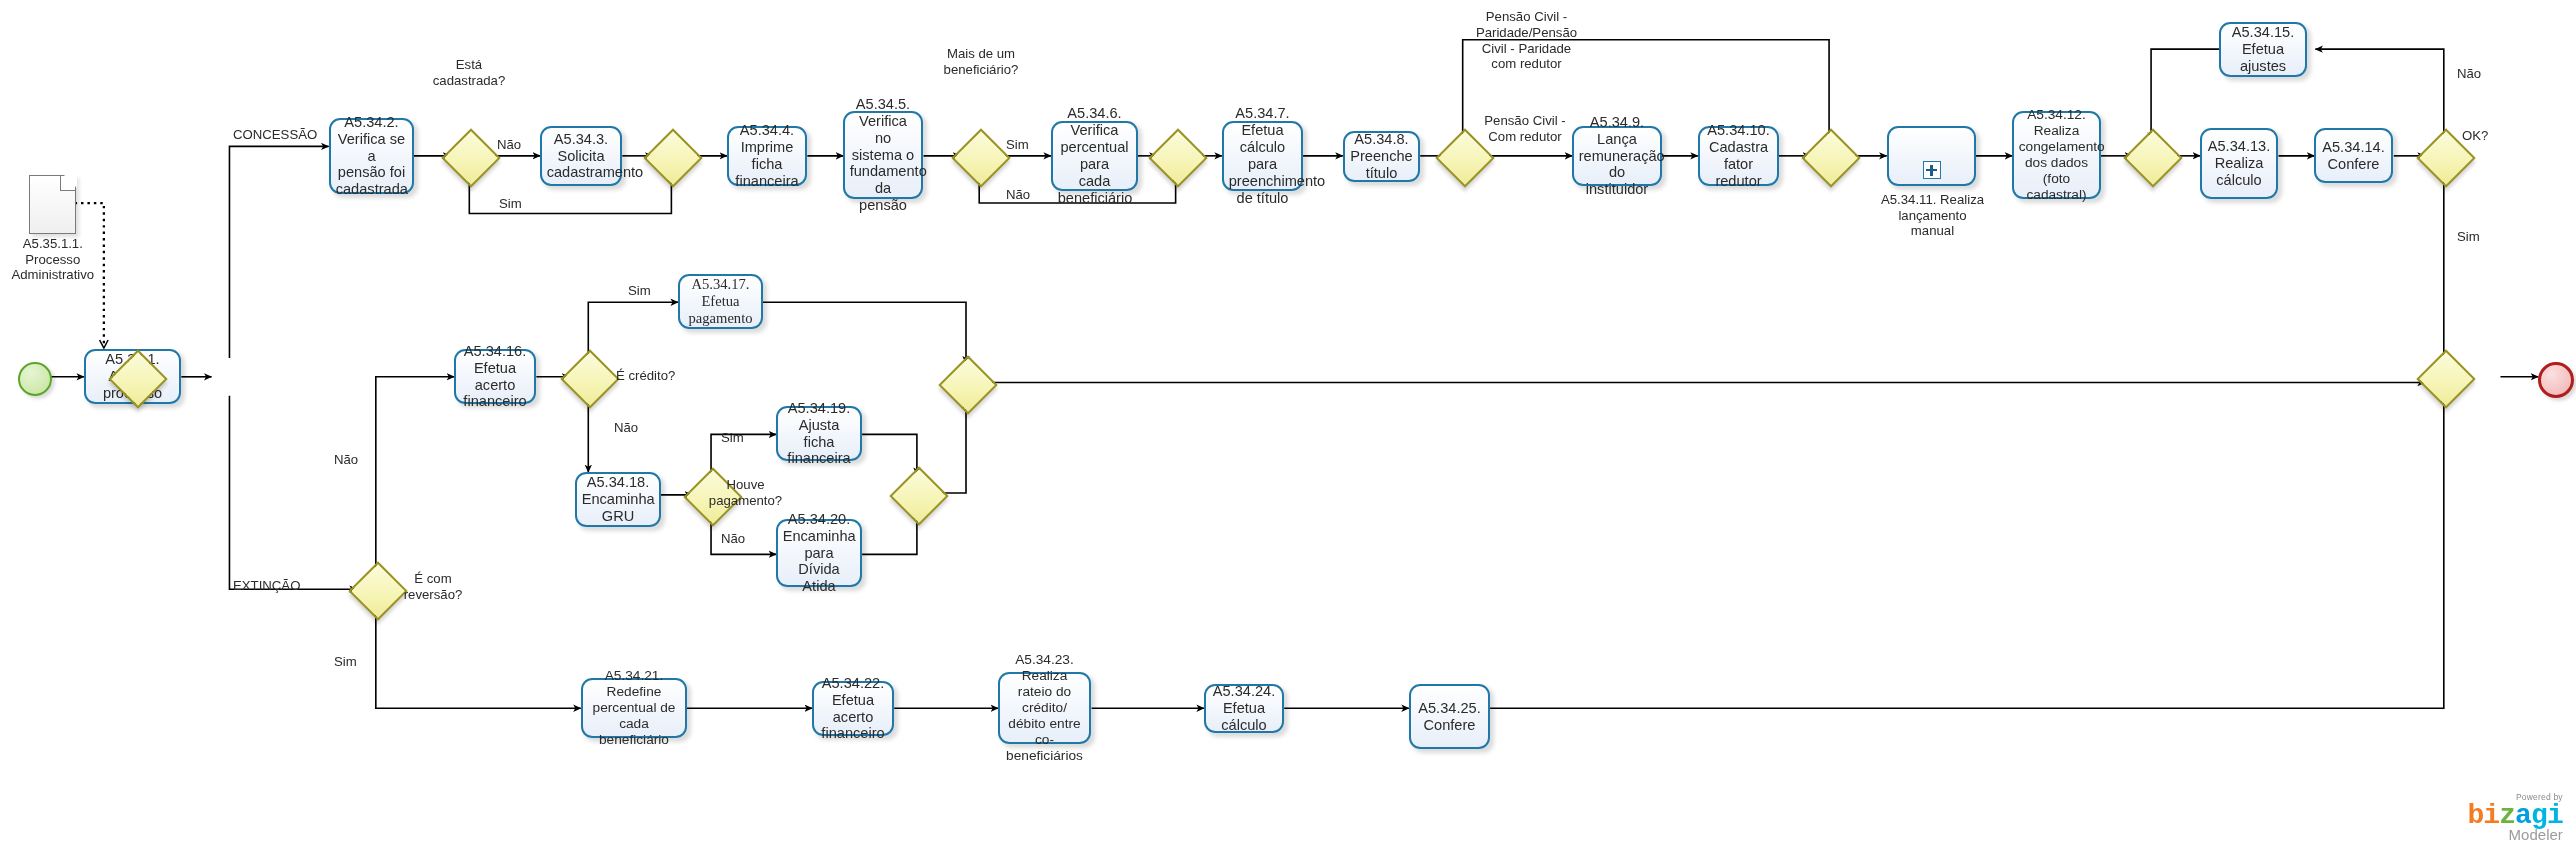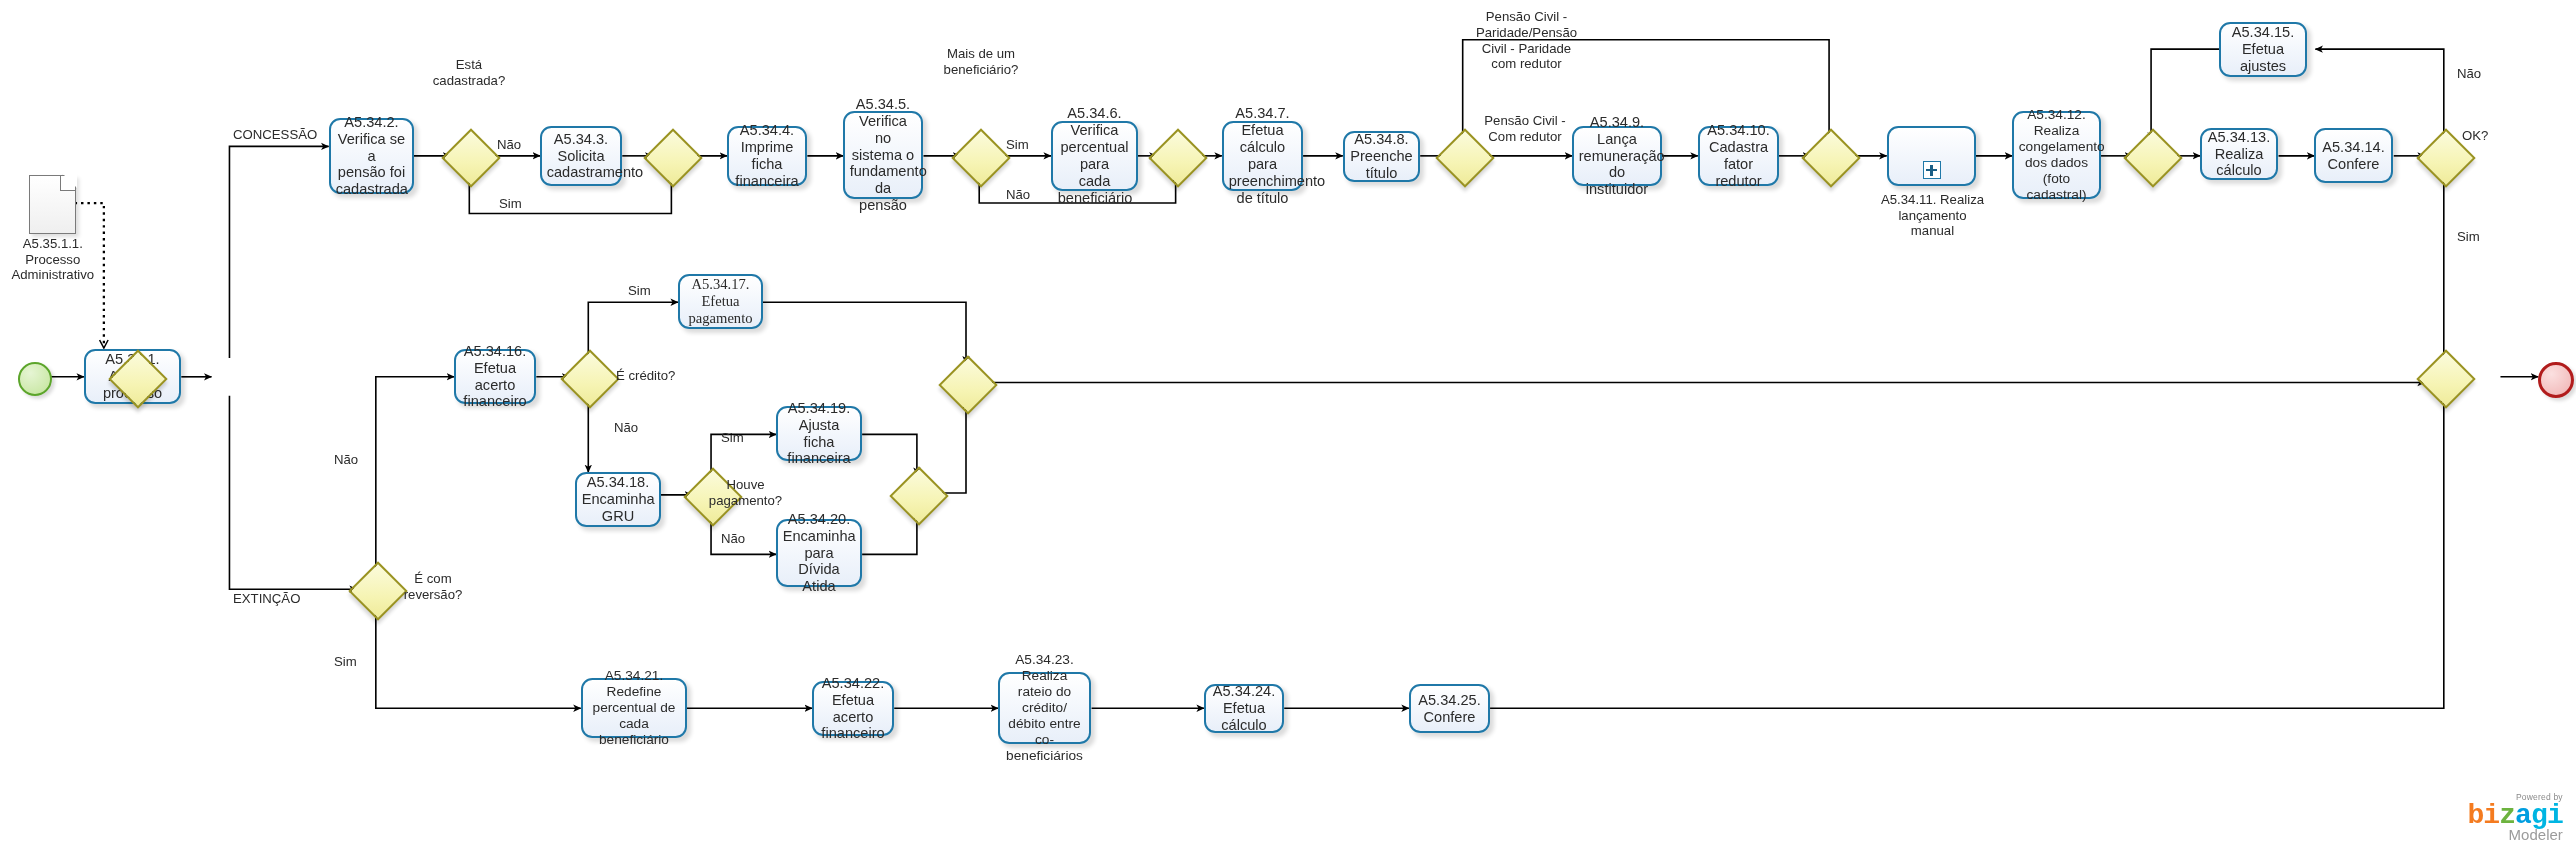--- a/index.html
+++ b/index.html
@@ -318,21 +318,21 @@
 manual</div>
 
   <div class="task small" style="left:2012px;top:111px;width:89px;height:88px;">
     <span style="white-space: pre-line;">A5.34.12.
 Realiza
 congelamento
 dos dados
 (foto cadastral)</span>
     </div>
 
-  <div class="task" style="left:2200px;top:128px;width:78px;height:52px;">
+  <div class="task" style="left:2200px;top:128px;width:78px;height:71px;">
     <span style="white-space: pre-line;">A5.34.13.
 Realiza cálculo</span>
     </div>
 
   <div class="task" style="left:2314px;top:128px;width:79px;height:55px;">
     <span style="white-space: pre-line;">A5.34.14.
 Confere</span>
     </div>
 
   <div class="task" style="left:2219px;top:22px;width:88px;height:55px;">
@@ -388,21 +388,21 @@
 rateio do crédito/
 débito entre  co-
 beneficiários</span>
     </div>
 
   <div class="task" style="left:1204px;top:684px;width:80px;height:49px;">
     <span style="white-space: pre-line;">A5.34.24.
 Efetua cálculo</span>
     </div>
 
-  <div class="task" style="left:1409px;top:684px;width:81px;height:49px;">
+  <div class="task" style="left:1409px;top:684px;width:81px;height:65px;">
     <span style="white-space: pre-line;">A5.34.25.
 Confere</span>
     </div>
 
   <div class="lbl c wrap" style="left: 422px; top: 57px; width: 94px; white-space: pre-line;">Está
 cadastrada?</div>
   <div class="lbl c wrap" style="left: 930px; top: 46px; width: 102px; white-space: pre-line;">Mais de um
 beneficiário?</div>
   <div class="lbl c wrap" style="left: 1471px; top: 9.4px; width: 111px; white-space: pre-line;">Pensão Civil -
 Paridade/Pensão
@@ -411,21 +411,21 @@
   <div class="lbl c wrap" style="left: 1473px; top: 113px; width: 104px; white-space: pre-line;">Pensão Civil -
 Com redutor</div>
   <div class="lbl" style="left:2462px;top:128px;">OK?</div>
   <div class="lbl" style="left:616px;top:368px;">É crédito?</div>
   <div class="lbl c wrap" style="left: 699px; top: 477px; width: 93px; white-space: pre-line;">Houve
 pagamento?</div>
   <div class="lbl c wrap" style="left: 397px; top: 571px; width: 72px; white-space: pre-line;">É com
 reversão?</div>
 
   <div class="lbl" style="left:233px;top:127px;">CONCESSÃO</div>
-  <div class="lbl" style="left:233px;top:591px;">EXTINÇÃO</div>
+  <div class="lbl" style="left:233px;top:578px;">EXTINÇÃO</div>
   <div class="lbl" style="left:497px;top:137px;">Não</div>
   <div class="lbl" style="left:499px;top:196px;">Sim</div>
   <div class="lbl" style="left:1006px;top:137px;">Sim</div>
   <div class="lbl" style="left:1006px;top:187px;">Não</div>
   <div class="lbl" style="left:2457px;top:66px;">Não</div>
   <div class="lbl" style="left:2457px;top:229px;">Sim</div>
   <div class="lbl" style="left:628px;top:283px;">Sim</div>
   <div class="lbl" style="left:614px;top:420px;">Não</div>
   <div class="lbl" style="left:721px;top:430px;">Sim</div>
   <div class="lbl" style="left:721px;top:531px;">Não</div>

